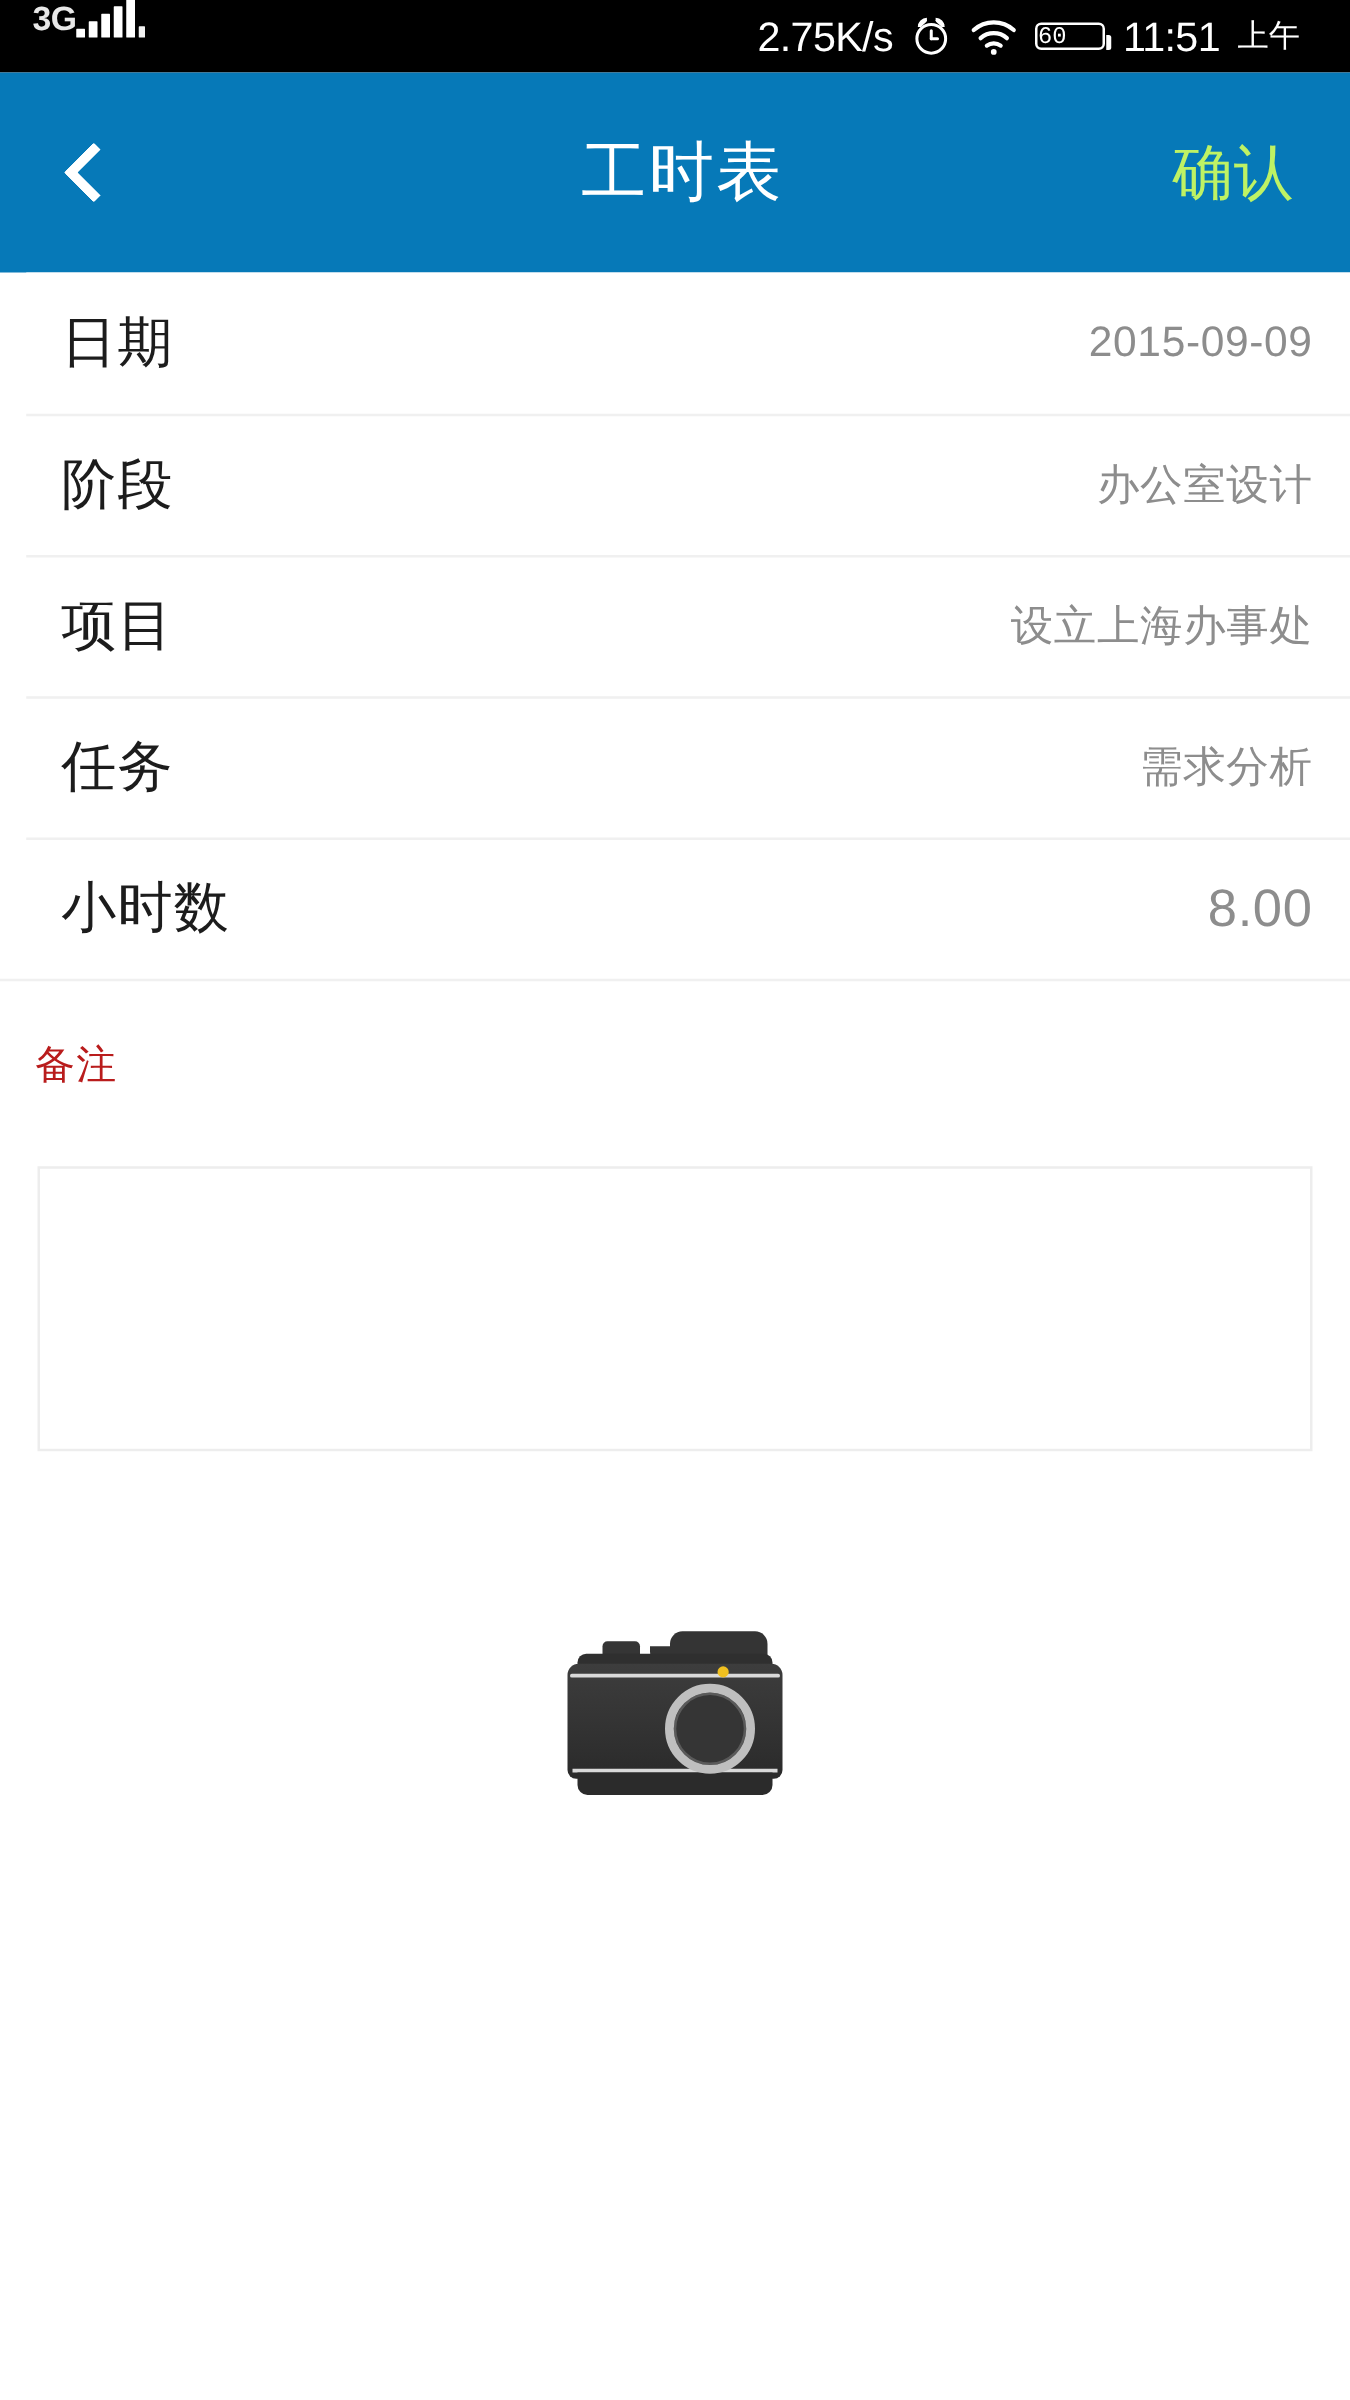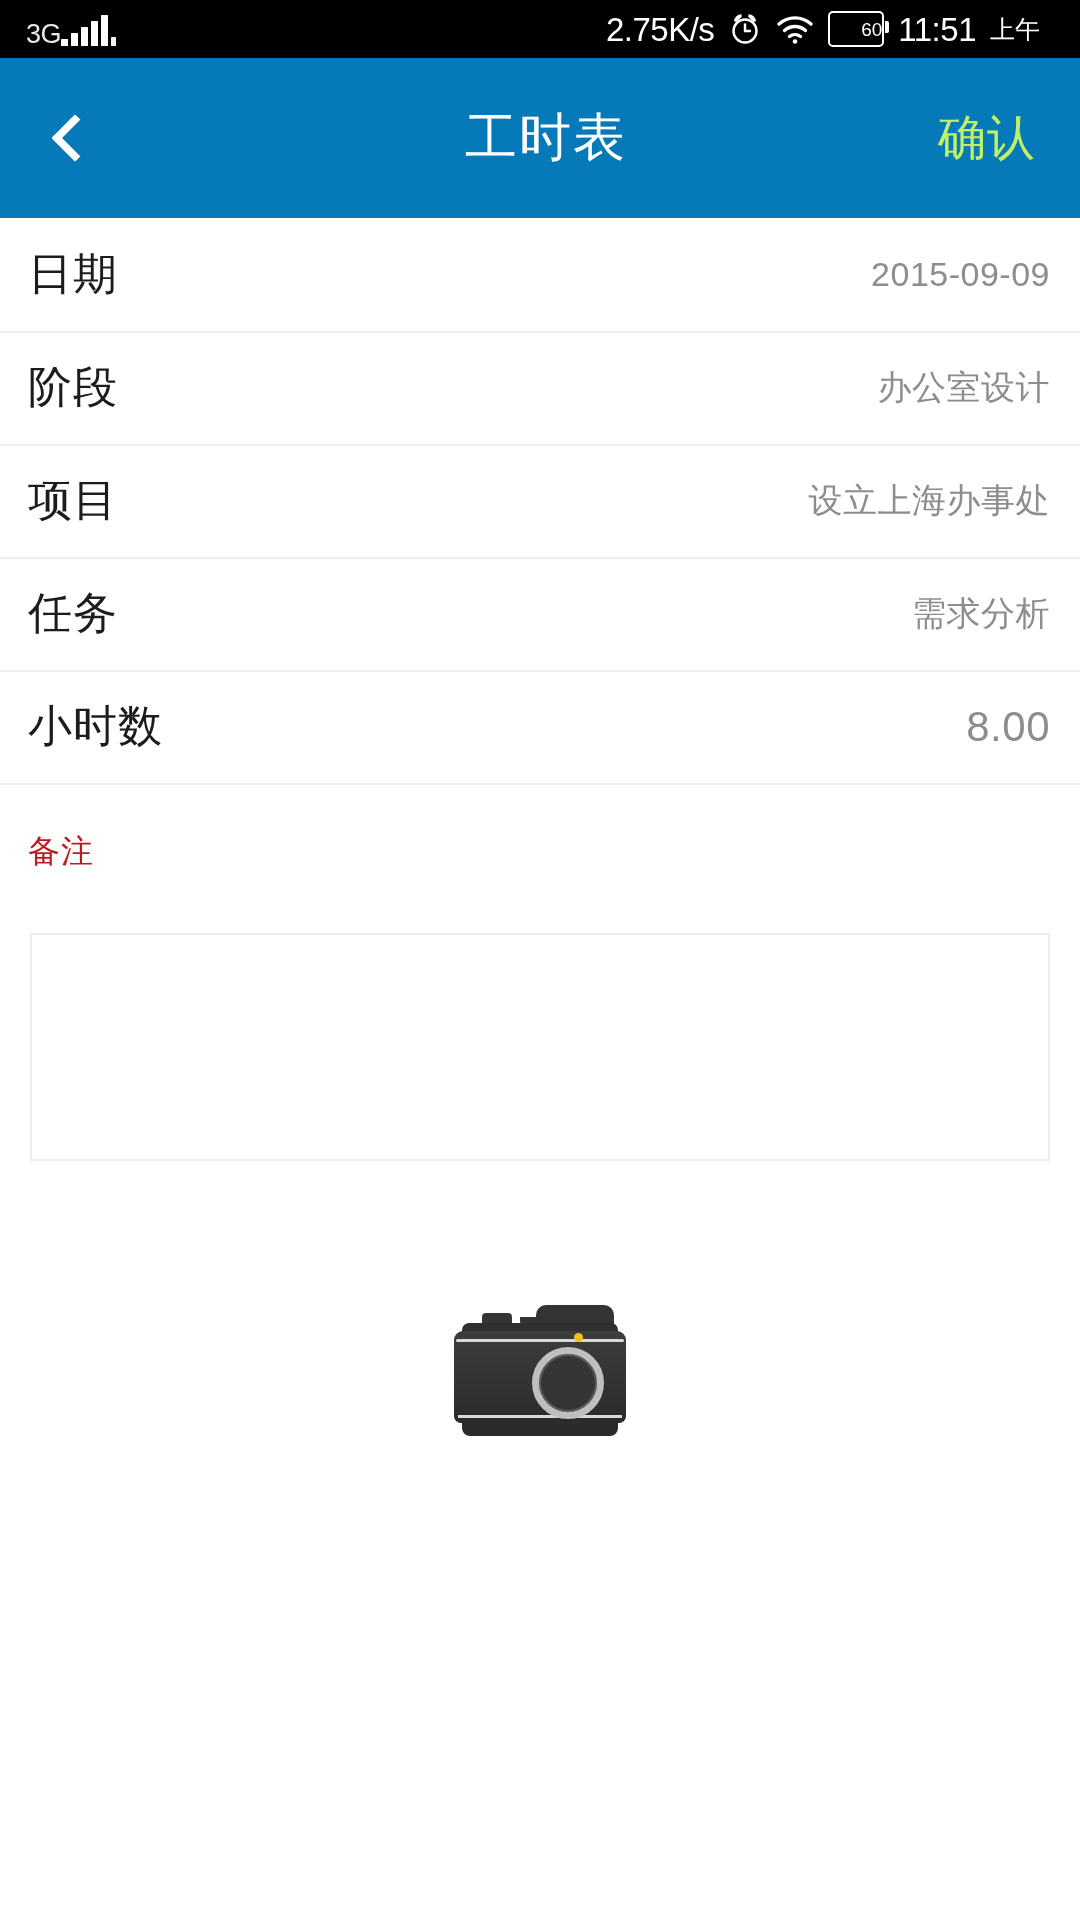--- a/index.html
+++ b/index.html
@@ -21,25 +21,25 @@
   .statusbar {
     position: relative;
     height: 58px;
     background: #000000;
     display: flex;
     align-items: center;
     color: #ffffff;
   }
   .sb-left {
     display: flex;
-    align-items: flex-end;
     gap: 0;
     padding-left: 26px;
     height: 100%;
     padding-bottom: 12px;
+    font-weight: bold;
   }
   .net-label {
     font-size: 27px;
     line-height: 27px;
     letter-spacing: -0.5px;
     font-family: "Liberation Sans", sans-serif;
     color: #e8e8e8;
     position: relative;
     top: 2px;
   }
@@ -63,25 +63,26 @@
   .netspeed {
     font-size: 33px;
     line-height: 33px;
     letter-spacing: -0.5px;
     color: #ffffff;
     font-family: "Liberation Sans", sans-serif;
   }
   .icon-alarm { width: 34px; height: 34px; position: relative; display:block; }
   .icon-wifi { width: 38px; height: 30px; position: relative; display:block; }
   .battery {
-    width: 56px; height: 36px;
+    width: 56px; height: 22px;
     border: 2.5px solid #ffffff;
     border-radius: 5px;
-    display: flex; align-items: center; justify-content: flex-end;
-    position: relative;
+    display: flex; align-items: center; justify-content: flex-start;
+    position: relative;
+    font-family: Liberation Mono, monospace;
   }
   .battery::after {
     content: ""; position: absolute; right: -7px; top: 8px;
     width: 4px; height: 12px; background: #ffffff; border-radius: 0 2px 2px 0;
   }
   .battery span { font-size: 19px; line-height: 19px; color: #ffffff; }
   .clock { font-size: 33px; line-height: 33px; color: #ffffff; letter-spacing: -0.5px; }
   .ampm { font-size: 25px; line-height: 25px; color: #ffffff; }
 
   
@@ -116,21 +117,21 @@
   .confirm-btn {
     margin-left: auto;
     padding-right: 44px;
     font-size: 48px;
     color: #bef264;
     letter-spacing: 1px;
     cursor: pointer;
   }
 
   
-  .rows { background: #ffffff; }
+  .rows { background: #ffffff; padding-left: 21px; }
   .row {
     position: relative;
     height: 113px;
     display: flex;
     align-items: center;
     padding: 0 30px 0 28px;
     background: #ffffff;
     cursor: pointer;
   }
   .row + .row::before,

